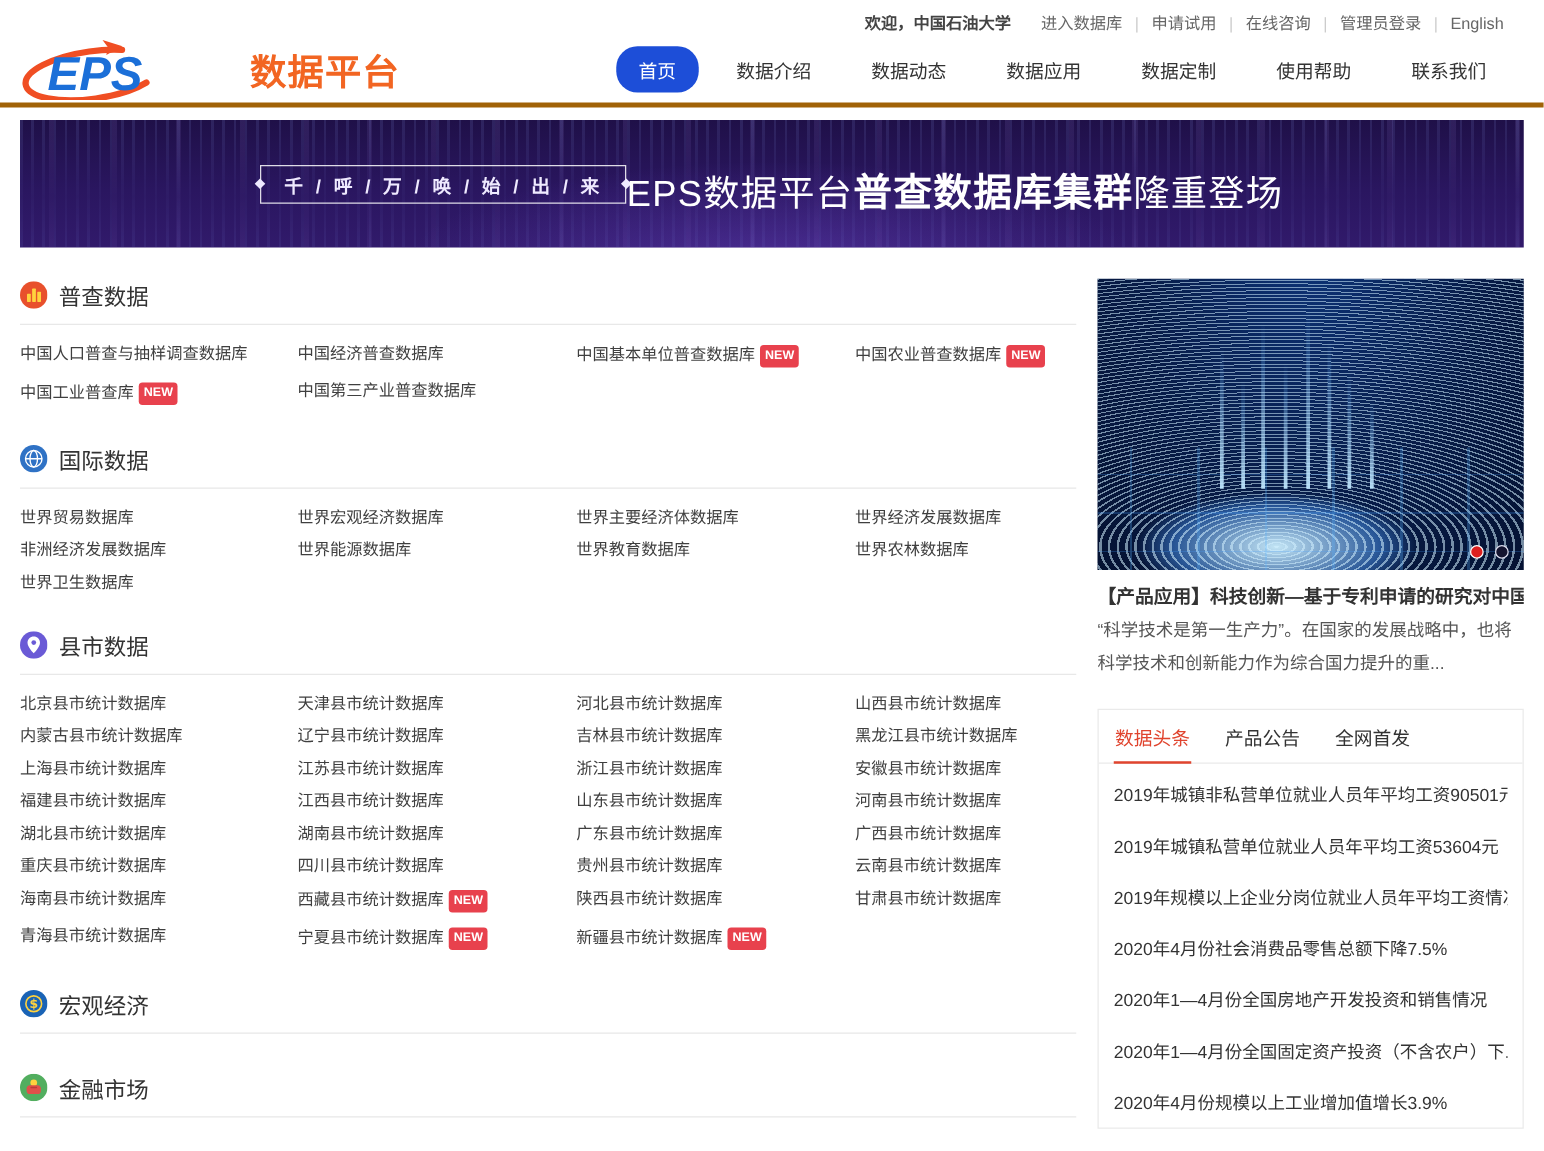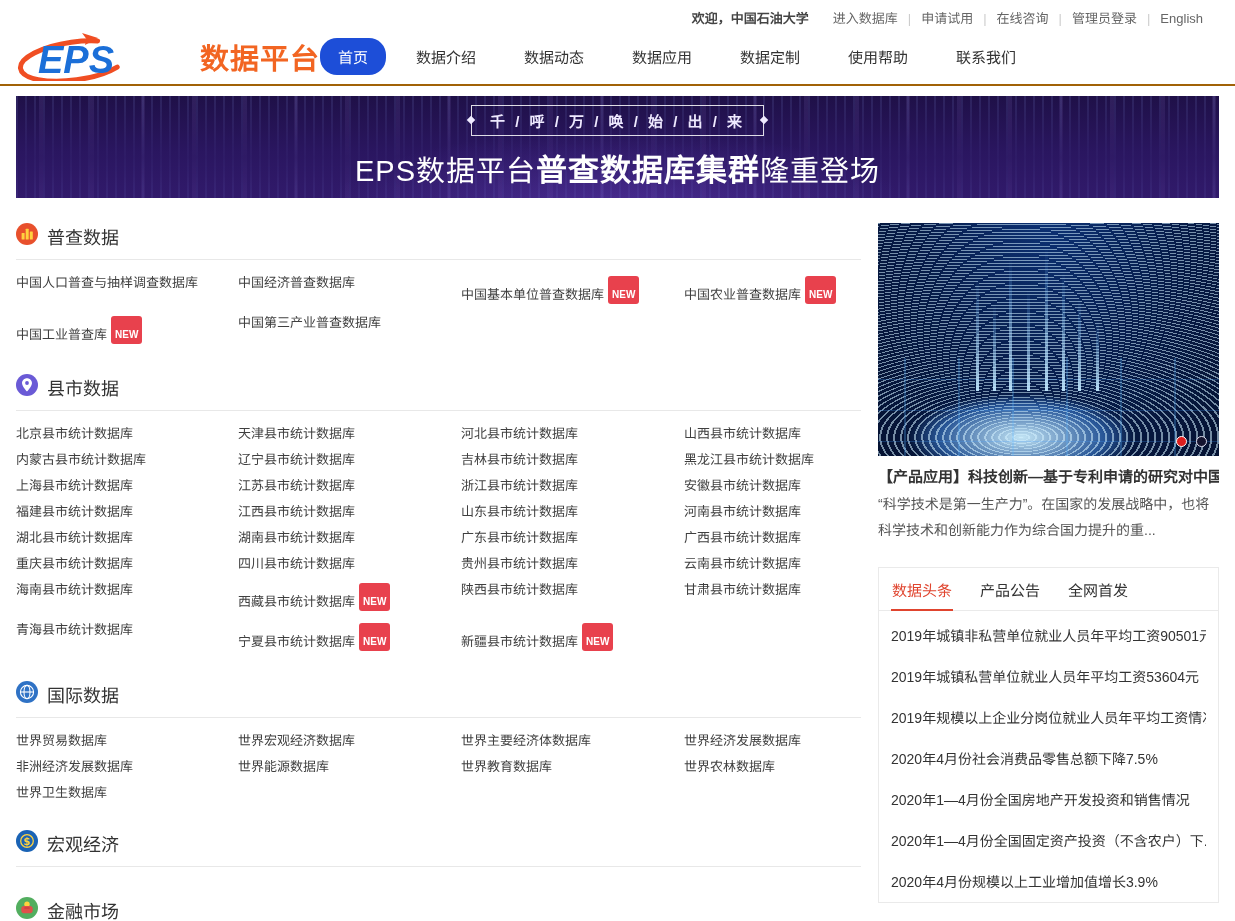--- a/index.html
+++ b/index.html
@@ -7,34 +7,34 @@
     font-family:"Liberation Sans","DejaVu Sans",sans-serif; }
 
   
   .topbar { height:28px; display:flex; justify-content:flex-end; align-items:center;
     padding:6px 22px 0 0; font-size:13px; color:#666; }
   .topbar .welcome { font-weight:bold; color:#444; margin-right:14px; }
   .topbar a.toplink { color:#666; text-decoration:none; cursor:pointer; margin:0 10px; white-space:nowrap; }
   .topbar .sep { color:#ccc; }
 
   
-  .header { height:58px; display:flex; align-items:center; justify-content:flex-start;
-    padding:0 28px 0 16px; border-bottom:2px solid #a16207; }
+  .header { height:58px; display:flex; align-items:center; justify-content:space-between;
+    padding:0 28px 0 16px; border-bottom:4px solid #a16207; }
   .logo { display:flex; align-items:center; cursor:pointer; }
   .logo-name { font-size:29px; font-weight:bold; color:#f26522; margin-left:2px; letter-spacing:1px; }
   .nav { display:flex; align-items:center; gap:12px; }
   .nav-item { font-size:15px; color:#333; padding:8px 18px; border-radius:17px; cursor:pointer; white-space:nowrap; }
   .nav-item.active { background:#1d4ed8; color:#fff; }
 
   
   .hero { position:relative; margin:10px 16px 0 16px; height:102px; overflow:hidden;
     background:
       radial-gradient(ellipse 420px 120px at 50% 115%, rgba(120,80,220,.35), transparent 70%),
       linear-gradient(180deg,#1f1048 0%, #2a1660 55%, #311a6b 100%);
-    display:flex; flex-direction:column; align-items:center; justify-content:center; }
+    display:flex; flex-direction:row; align-items:center; justify-content:center; }
   .hero::before { content:""; position:absolute; inset:0;
     background:
       repeating-linear-gradient(90deg, rgba(150,170,255,.14) 0 2px, transparent 2px 9px),
       repeating-linear-gradient(90deg, transparent 0 23px, rgba(190,160,255,.12) 23px 27px, transparent 27px 51px);
     -webkit-mask-image:linear-gradient(180deg, rgba(0,0,0,.9), rgba(0,0,0,.25) 60%, rgba(0,0,0,.55));
     mask-image:linear-gradient(180deg, rgba(0,0,0,.9), rgba(0,0,0,.25) 60%, rgba(0,0,0,.55)); }
   .hero-tagline { position:relative; z-index:2; border:1px solid rgba(255,255,255,.85); color:#efeaff;
     font-size:15px; font-weight:bold; letter-spacing:3px; padding:4px 18px; }
   .hero-tagline::before, .hero-tagline::after { content:""; position:absolute; top:50%; width:6px; height:6px;
     background:#efeaff; transform:translateY(-50%) rotate(45deg); }
@@ -43,28 +43,28 @@
   .hero-title .bold { font-weight:bold; font-size:31px; }
 
   
   .main { display:flex; padding:0 16px; gap:17px; align-items:flex-start; }
   .left-col { width:845px; }
   .sidebar { width:341px; }
 
   
   .section { margin-top:25px; }
   .section + .section { margin-top:30px; }
-  .section-header { display:flex; gap:9px; padding-bottom:10px; border-bottom:1px solid #e8e8e8; }
+  .section-header { display:flex; align-items:center; gap:9px; padding-bottom:10px; border-bottom:1px solid #e8e8e8; }
   .section-icon { width:22px; height:22px; display:inline-block; }
   .section-icon svg { width:22px; height:22px; display:block; }
   .section-title { font-size:18px; color:#333; }
   .links-grid { display:grid; grid-template-columns:222px 223px 223px 1fr; padding-top:16px; row-gap:12px; }
   a.db-link { font-size:13px; color:#3f3f3f; text-decoration:none; cursor:pointer; white-space:nowrap; line-height:14px; }
   .new-badge { display:inline-block; background:#e8414d; color:#fff; font-size:10px; font-weight:bold;
-    padding:12px 4px 2px 4px; border-radius:3px; margin-left:4px; vertical-align:1px; }
+    padding:2px 4px 2px 4px; border-radius:3px; margin-left:4px; vertical-align:1px; }
 
   
   .carousel { position:relative; height:233px; margin-top:25px; overflow:hidden; cursor:pointer;
     background:
       repeating-radial-gradient(ellipse 130px 52px at 42% 92%, rgba(210,240,255,.55) 0 2px, rgba(210,240,255,0) 2px 7px),
       radial-gradient(ellipse 150px 58px at 42% 92%, rgba(205,240,255,.95), rgba(80,160,255,.45) 55%, rgba(30,80,200,0) 75%),
       radial-gradient(ellipse at 50% -10%, #0d3377 0%, #071c49 55%, #051232 100%); }
   .carousel .circuits { position:absolute; left:0; right:0; bottom:0; height:42%; opacity:.35;
     background:
       repeating-linear-gradient(90deg, transparent 0 26px, rgba(90,180,255,.8) 26px 28px, transparent 28px 54px),
@@ -147,20 +147,44 @@
           </span>
           <span class="section-title">普查数据</span>
         </div>
         <div class="links-grid">
           <a class="db-link">中国人口普查与抽样调查数据库</a>
           <a class="db-link">中国经济普查数据库</a>
           <a class="db-link">中国基本单位普查数据库<span class="new-badge">NEW</span></a>
           <a class="db-link">中国农业普查数据库<span class="new-badge">NEW</span></a>
           <a class="db-link">中国工业普查库<span class="new-badge">NEW</span></a>
           <a class="db-link">中国第三产业普查数据库</a>
+        </div>
+      </div>
+      <div class="section">
+        <div class="section-header">
+          <span class="section-icon">
+            <svg viewBox="0 0 22 22">
+              <circle cx="11" cy="11" r="11" fill="#2f72c5"></circle>
+              <circle cx="11" cy="11" r="6.6" fill="none" stroke="#fff" stroke-width="1.1"></circle>
+              <ellipse cx="11" cy="11" rx="3" ry="6.6" fill="none" stroke="#fff" stroke-width="1.1"></ellipse>
+              <line x1="4.4" y1="11" x2="17.6" y2="11" stroke="#fff" stroke-width="1.1"></line>
+            </svg>
+          </span>
+          <span class="section-title">国际数据</span>
+        </div>
+        <div class="links-grid">
+          <a class="db-link">世界贸易数据库</a>
+          <a class="db-link">世界宏观经济数据库</a>
+          <a class="db-link">世界主要经济体数据库</a>
+          <a class="db-link">世界经济发展数据库</a>
+          <a class="db-link">非洲经济发展数据库</a>
+          <a class="db-link">世界能源数据库</a>
+          <a class="db-link">世界教育数据库</a>
+          <a class="db-link">世界农林数据库</a>
+          <a class="db-link">世界卫生数据库</a>
         </div>
       </div>
       <div class="section">
         <div class="section-header">
           <span class="section-icon">
             <svg viewBox="0 0 22 22">
               <circle cx="11" cy="11" r="11" fill="#6a5ad6"></circle>
               <path d="M11 4.2c-2.8 0-5 2.2-5 4.9C6 12.6 11 17.6 11 17.6s5-5 5-8.5c0-2.7-2.2-4.9-5-4.9z" fill="#fff"></path>
               <circle cx="11" cy="9" r="1.9" fill="#6a5ad6"></circle>
             </svg>
@@ -198,44 +222,20 @@
           <a class="db-link">甘肃县市统计数据库</a>
           <a class="db-link">青海县市统计数据库</a>
           <a class="db-link">宁夏县市统计数据库<span class="new-badge">NEW</span></a>
           <a class="db-link">新疆县市统计数据库<span class="new-badge">NEW</span></a>
         </div>
       </div>
       <div class="section">
         <div class="section-header">
           <span class="section-icon">
             <svg viewBox="0 0 22 22">
-              <circle cx="11" cy="11" r="11" fill="#2f72c5"></circle>
-              <circle cx="11" cy="11" r="6.6" fill="none" stroke="#fff" stroke-width="1.1"></circle>
-              <ellipse cx="11" cy="11" rx="3" ry="6.6" fill="none" stroke="#fff" stroke-width="1.1"></ellipse>
-              <line x1="4.4" y1="11" x2="17.6" y2="11" stroke="#fff" stroke-width="1.1"></line>
-            </svg>
-          </span>
-          <span class="section-title">国际数据</span>
-        </div>
-        <div class="links-grid">
-          <a class="db-link">世界贸易数据库</a>
-          <a class="db-link">世界宏观经济数据库</a>
-          <a class="db-link">世界主要经济体数据库</a>
-          <a class="db-link">世界经济发展数据库</a>
-          <a class="db-link">非洲经济发展数据库</a>
-          <a class="db-link">世界能源数据库</a>
-          <a class="db-link">世界教育数据库</a>
-          <a class="db-link">世界农林数据库</a>
-          <a class="db-link">世界卫生数据库</a>
-        </div>
-      </div>
-      <div class="section">
-        <div class="section-header">
-          <span class="section-icon">
-            <svg viewBox="0 0 22 22">
               <circle cx="11" cy="11" r="11" fill="#1a63b5"></circle>
               <circle cx="11" cy="11" r="6.3" fill="none" stroke="#ffd23e" stroke-width="1.3"></circle>
               <text x="11" y="14.6" text-anchor="middle" font-size="10" font-weight="bold" fill="#ffd23e" font-family="DejaVu Sans, sans-serif">$</text>
             </svg>
           </span>
           <span class="section-title">宏观经济</span>
         </div>
       </div>
       <div class="section">
         <div class="section-header">

